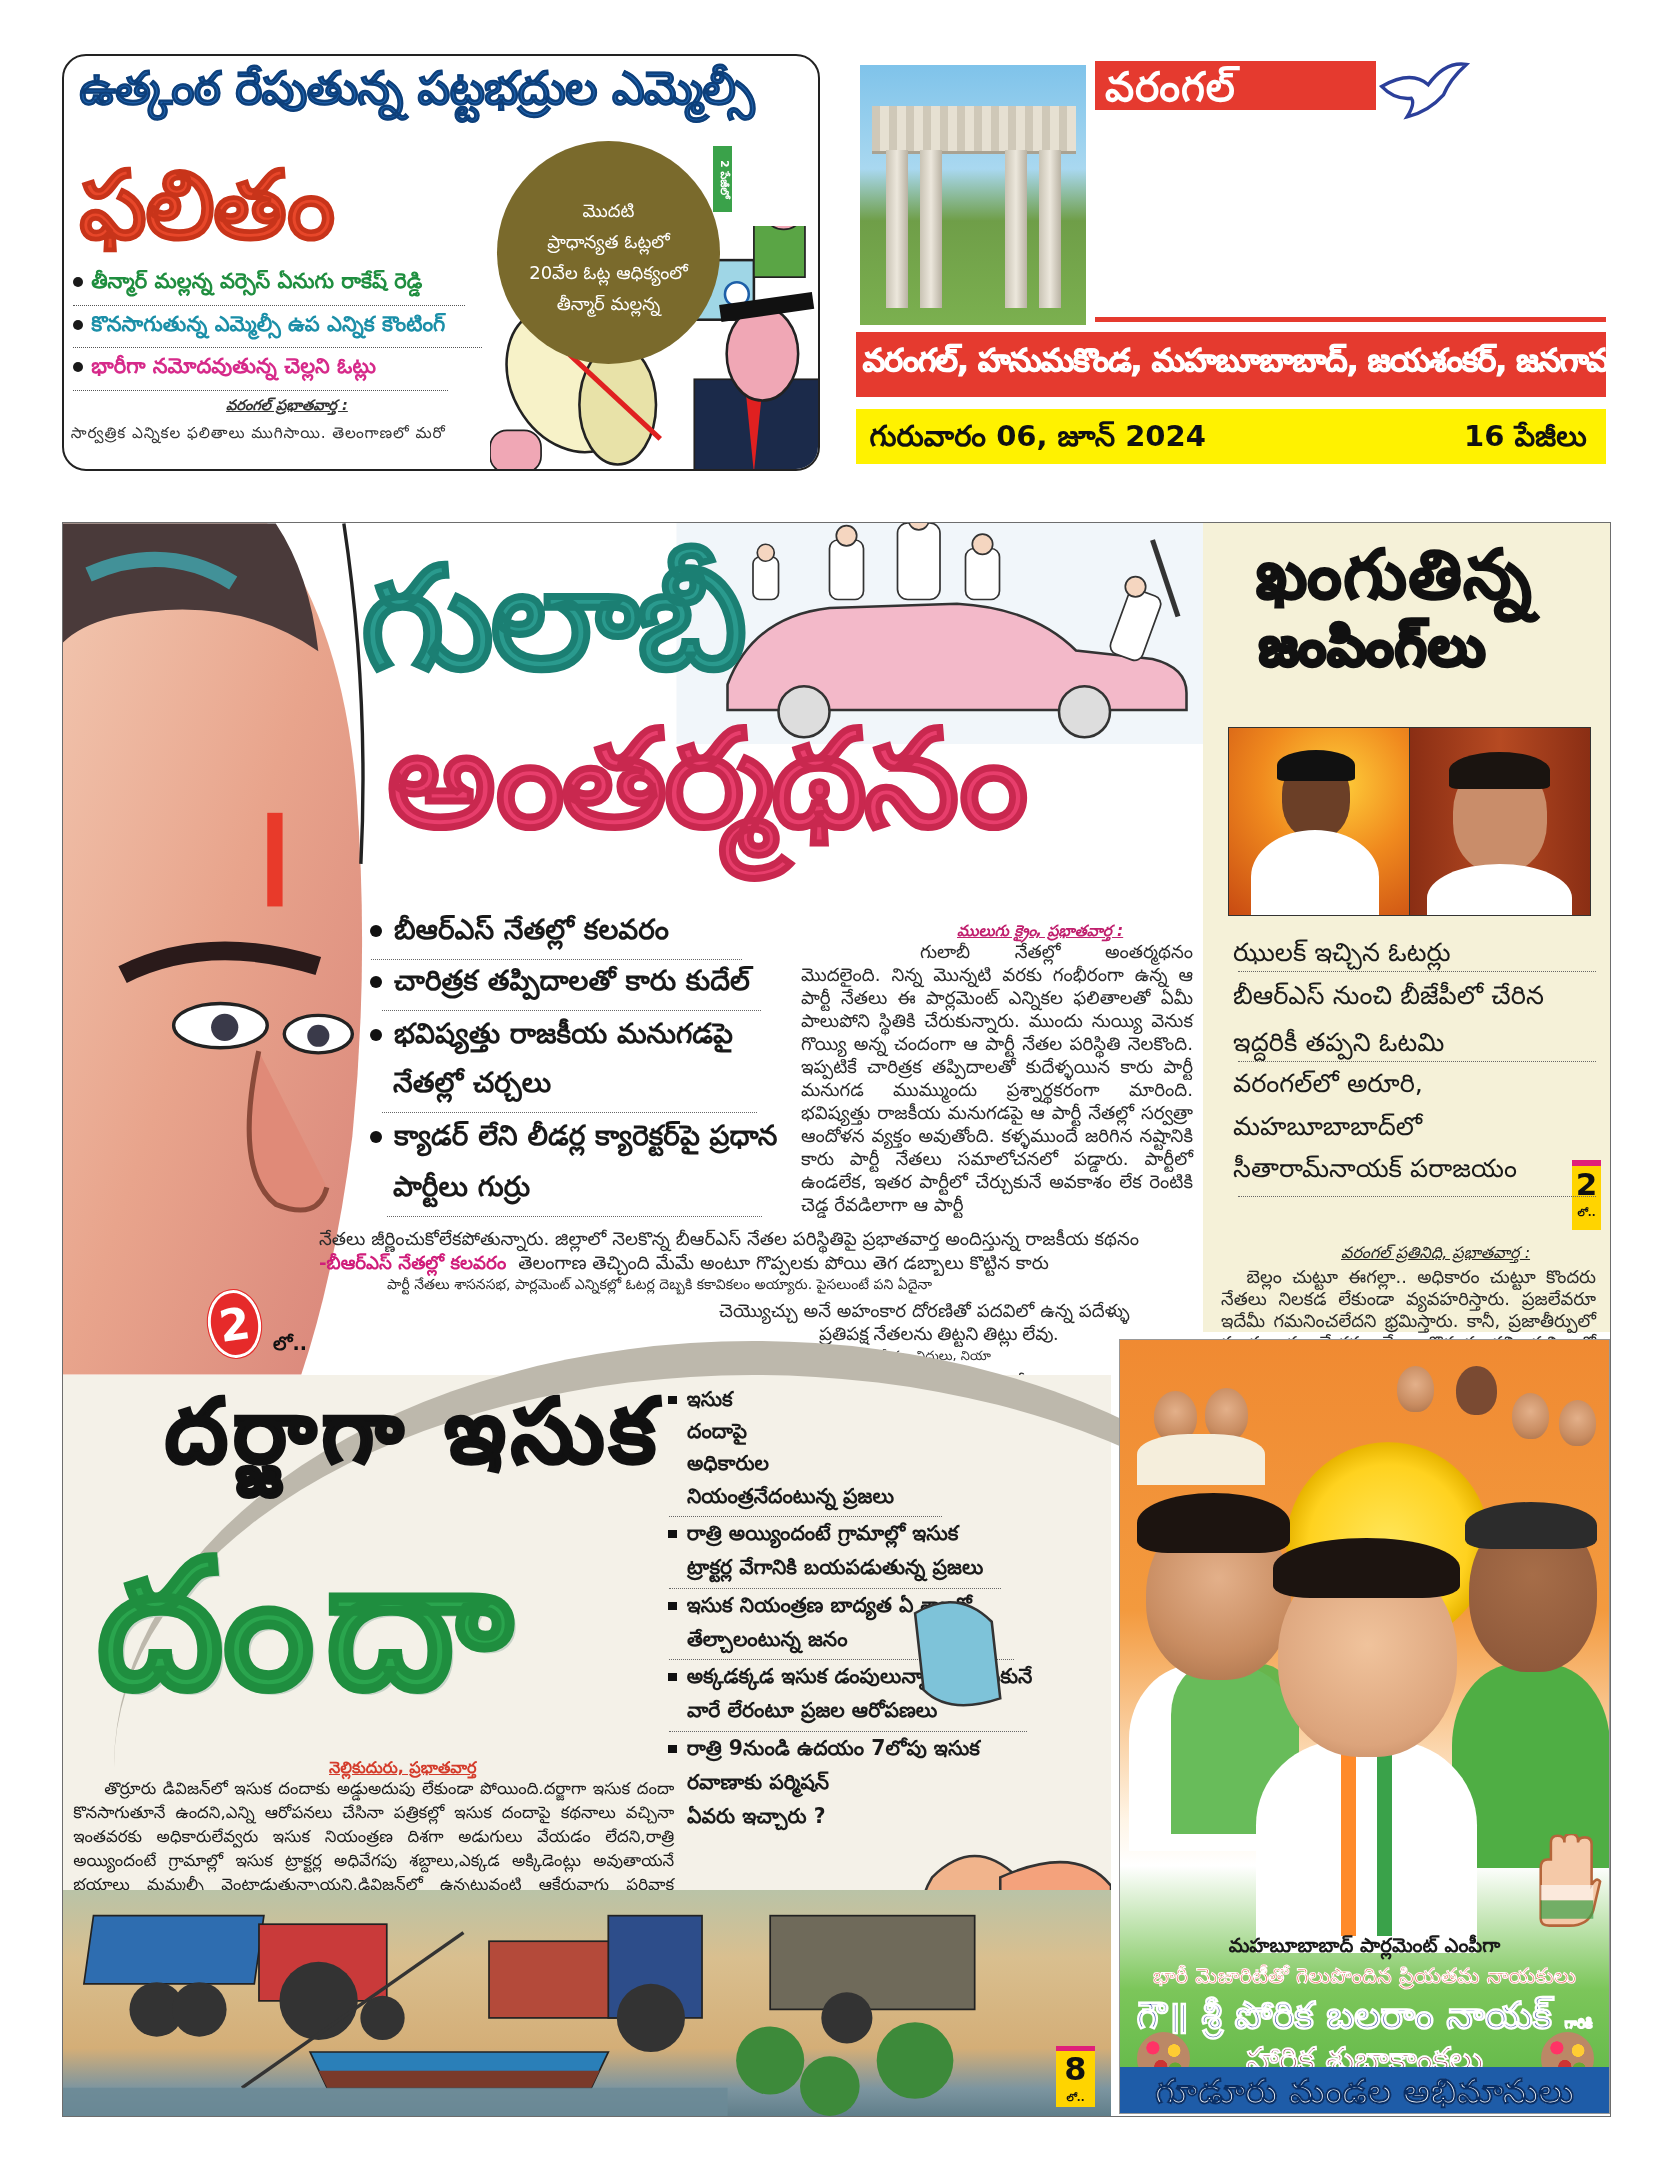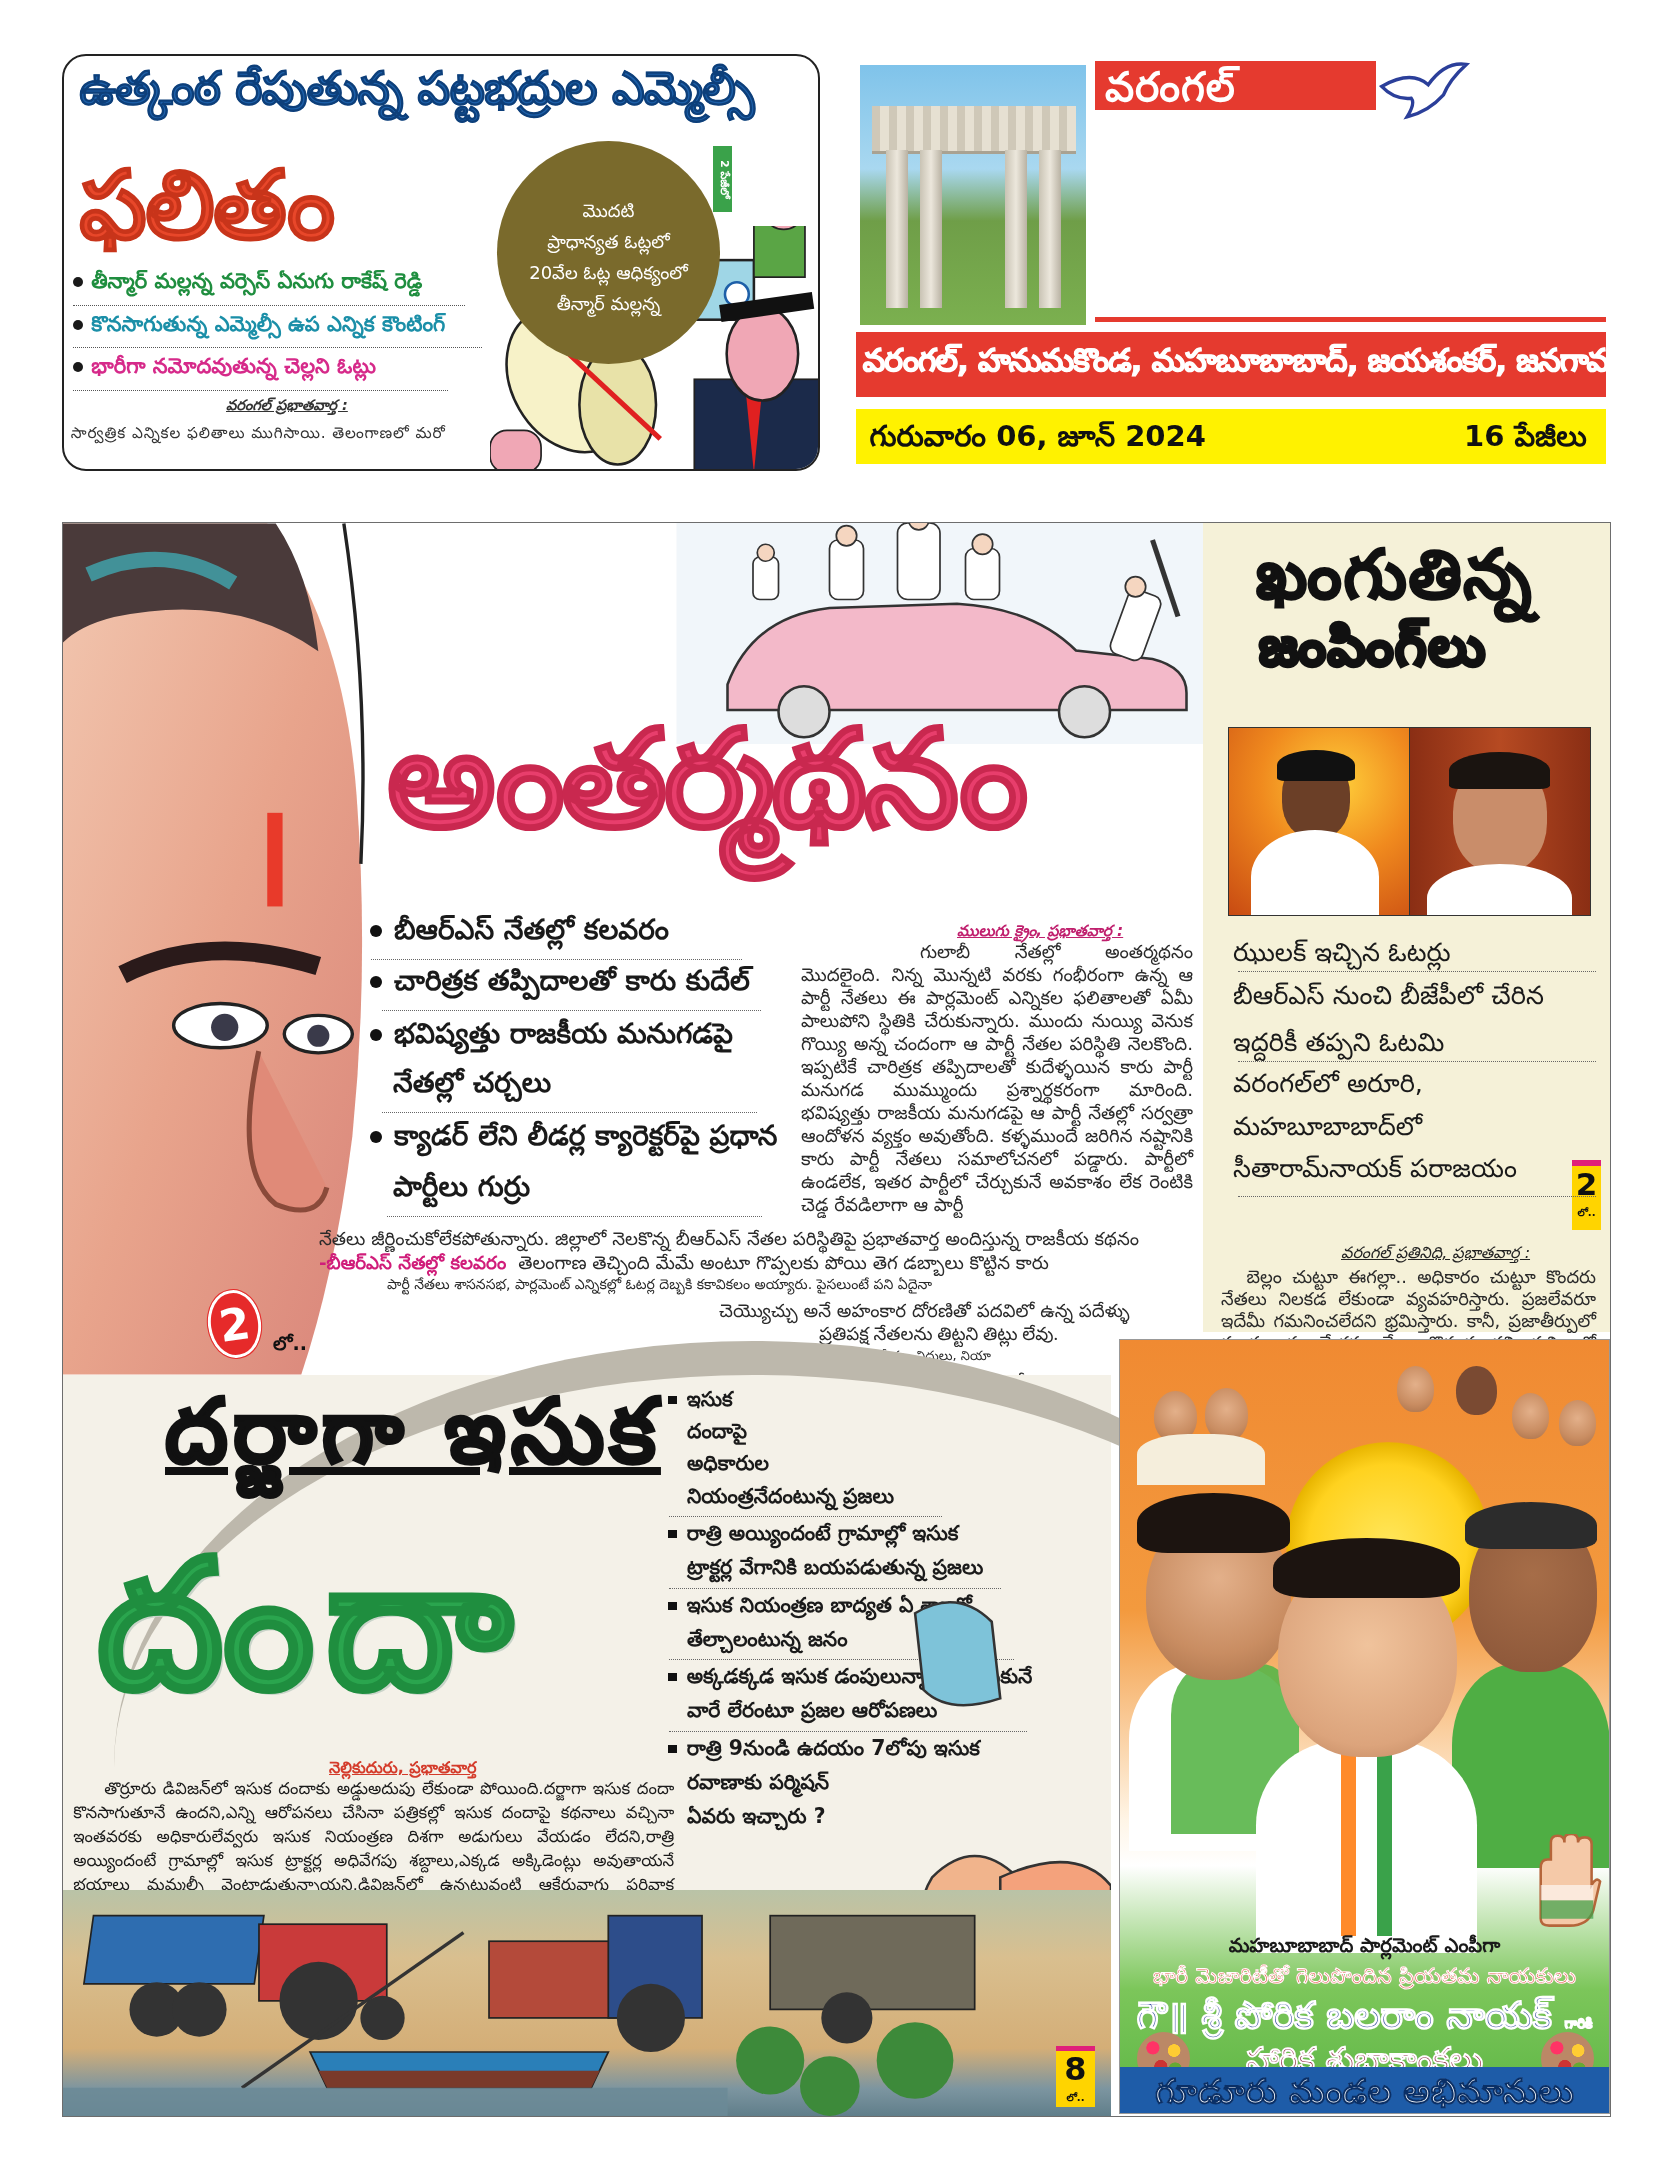--- a/index.html
+++ b/index.html
@@ -76,21 +76,21 @@
   .side-rule { left: 1175px; width: 358px; height: 0; border-top: 1.7px dotted #666; }
   #side-badge { left: 1509px; top: 637px; width: 29px; height: 70px; background: #ffd400; border-top: 6.8px solid #e0207a; text-align: center; }
   #side-badge .num { font-size: 31px; font-weight: 900; line-height: 37px; color: #111; display: block; }
   #side-badge .suf { font-size: 10.2px; font-weight: bold; color: #111; }
   #side-dateline { left: 1278px; top: 720px; font-size: 16px; font-style: italic; text-decoration: underline; color: #222; }
   #side-body { left: 1158px; top: 743px; width: 375px; }
 
   
   #sand-bg { left: 0px; top: 852px; width: 1048px; height: 741px; background: #f4f1e8; }
   #sand-arc { left: 51px; top: 818px; width: 1278px; height: 852px; border-radius: 50%; border-top: 34px solid #bdb8ac; border-left: 0; border-right: 0; border-bottom: 0; }
-  #sand-head1 { left: 102px; top: 856px; font-size: 89px; font-weight: 900; color: #111; letter-spacing: 5.1px; text-decoration: underline; -webkit-text-stroke: 2.6px #111; }
+  #sand-head1 { left: 102px; top: 856px; font-size: 89px; font-weight: 900; color: #111; letter-spacing: 5.1px; -webkit-text-stroke: 2.6px #111; }
   #sand-head2 { left: 34px; top: 1009px; font-size: 179px; line-height: 187px; font-weight: 900; color: #2aa54e; letter-spacing: 12px; -webkit-text-stroke: 4.3px #1f8e3f; text-shadow: 3.4px 3.4px 0 #c9d4c9; }
   .sand-bullet { left: 605px; font-size: 20.4px; font-weight: bold; color: #1a1a1a; white-space: nowrap; }
   .sand-bullet .sq { display: inline-block; width: 8.5px; height: 8.5px; background: #111; margin-right: 10.2px; vertical-align: middle; }
   .sand-rule { left: 606px; height: 0; border-top: 1.7px dotted #666; }
   #sand-dateline { left: 266px; top: 1235px; font-size: 16px; font-weight: bold; color: #d43b2a; text-decoration: underline; }
   #sand-body { left: 10.2px; top: 1254px; width: 601px; font-size: 16.6px; line-height: 24px; color: #1a1a1a; text-align: justify; }
   #sand-body p { text-indent: 31px; }
   #sand-photo { left: 0px; top: 1367px; width: 1048px; height: 226px; background: linear-gradient(#b9c3a7 0%, #d9bf8f 30%, #d4ae77 70%, #7c95a0 88%, #607e8a 100%); overflow: hidden; }
   #sand-cartoon { left: 818px; top: 1073px; width: 230px; height: 520px; }
   #sand-badge { left: 993px; top: 1523px; width: 39px; height: 61px; background: #ffd400; border-top: 5.1px solid #e0207a; text-align: center; }
@@ -223,20 +223,21 @@
           <circle cx="360" cy="25" r="12" fill="#f5d6c0"></circle>
         <rect x="520" y="80" width="40" height="80" rx="10" transform="rotate(20 540 120)"></rect>
           <circle cx="540" cy="75" r="12" fill="#f5d6c0"></circle>
         <rect x="90" y="40" width="30" height="50" rx="8"></rect>
           <circle cx="105" cy="35" r="10" fill="#f5d6c0"></circle>
       </g>
       <line x1="560" y1="20" x2="590" y2="110" stroke="#333" stroke-width="6"></line>
     </svg>
   </div>
 
+  <div id="lead-head1" class="abs">గులాబీ</div>
   <div id="lead-head2" class="abs">అంతర్మథనం</div>
 
   <div class="abs lead-bullet" style="top:390px"><span class="dot"></span><span>బీఆర్ఎస్ నేతల్లో కలవరం</span></div>
   <div class="abs lead-rule" style="left:308px;top:436px;width:371px"></div>
   <div class="abs lead-bullet" style="top:441px"><span class="dot"></span><span>చారిత్రక తప్పిదాలతో కారు కుదేల్</span></div>
   <div class="abs lead-rule" style="left:319px;top:487px;width:379px"></div>
   <div class="abs lead-bullet" style="top:494px"><span class="dot"></span><span>భవిష్యత్తు రాజకీయ మనుగడపై</span></div>
   <div class="abs lead-bullet" style="top:543px;left:330px">నేతల్లో చర్చలు</div>
   <div class="abs lead-rule" style="left:319px;top:589px;width:375px"></div>
   <div class="abs lead-bullet" style="top:596px"><span class="dot"></span><span>క్యాడర్ లేని లీడర్ల క్యారెక్టర్‌పై ప్రధాన</span></div>

